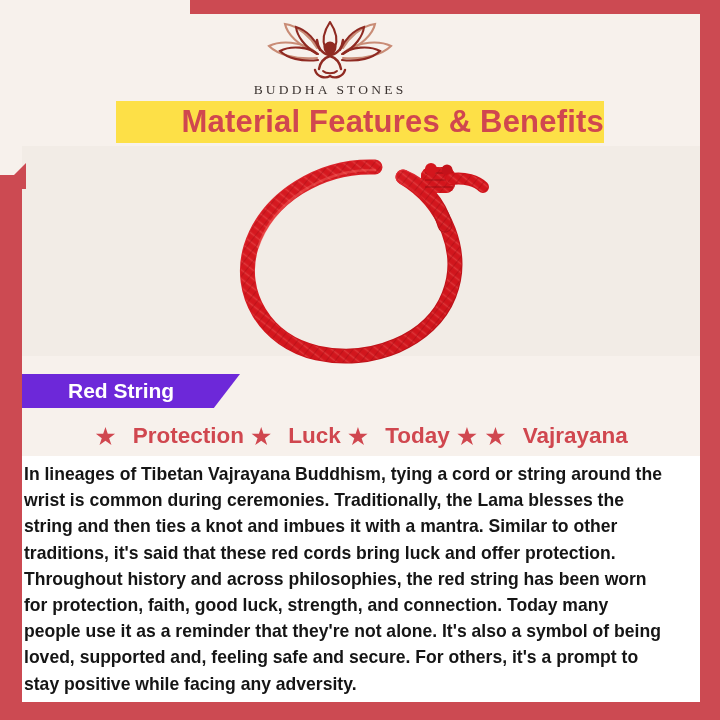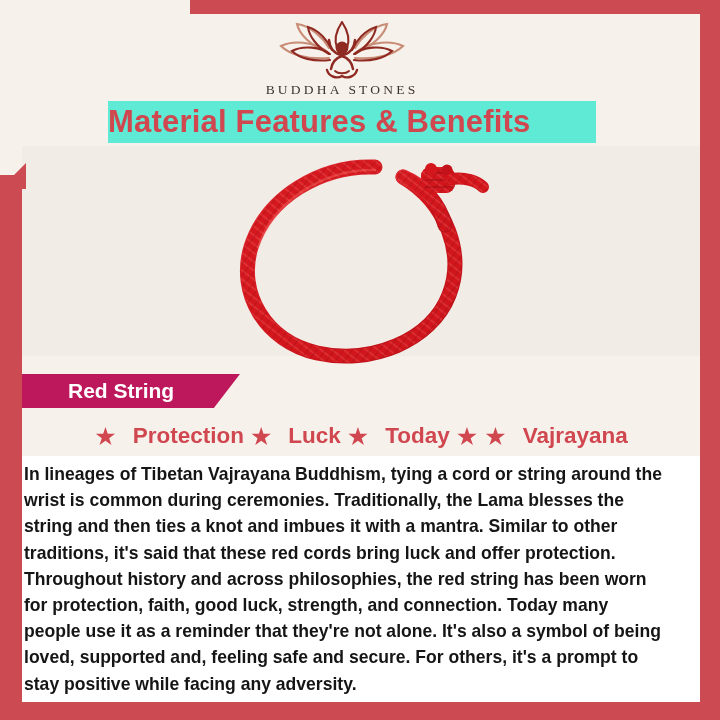--- a/index.html
+++ b/index.html
@@ -19,44 +19,44 @@
   .frame-left-notch{position:absolute;left:0;top:163px;width:26px;height:26px;background:#cc4a52;
      clip-path:polygon(0 100%,100% 0,100% 100%);}
 
   
   .panel-upper{position:absolute;left:22px;top:14px;width:678px;height:132px;background:#f7f1ec;}
   .panel-photo{position:absolute;left:22px;top:146px;width:678px;height:210px;background:#f2ece6;}
   .panel-band{position:absolute;left:22px;top:356px;width:678px;height:100px;background:#f7f1ec;}
   .panel-text{position:absolute;left:22px;top:456px;width:698px;height:246px;background:#ffffff;}
 
   
-  .logo-wrap{position:absolute;left:12px;top:18px;width:660px;text-align:center;}
+  .logo-wrap{position:absolute;left:0;top:18px;width:660px;text-align:center;}
   .logo-mark{display:block;margin:0 auto;}
   .logo-text{
     margin-top:2px;font-family:"Liberation Serif",serif;
     font-size:13.5px;letter-spacing:3.2px;color:#3b3330;font-weight:400;
   }
 
   
   .title-banner{
-    position:absolute;left:108px;top:101px;width:488px;height:42px;
-    background:#5eead4;display:flex;align-items:center;justify-content:flex-start;
+    position:absolute;left:116px;top:101px;width:488px;height:42px;
+    background:#fde047;display:flex;align-items:center;justify-content:flex-end;
   }
   .title-text{
     font-size:31px;font-weight:bold;color:#d0474f;letter-spacing:0.2px;
     font-family:"Liberation Sans",sans-serif;white-space:nowrap;
   }
 
   
   .bracelet{position:absolute;left:225px;top:155px;width:280px;height:210px;}
 
   
   .rs-banner{
     position:absolute;left:22px;top:374px;height:34px;width:218px;
-    background:#be185d;clip-path:polygon(0 0,100% 0,88% 100%,0 100%);
+    background:#6d28d9;clip-path:polygon(0 0,100% 0,88% 100%,0 100%);
     display:flex;align-items:center;
   }
   .rs-banner-text{
     color:#ffffff;font-size:21px;font-weight:bold;padding-left:46px;
     font-family:"Liberation Sans",sans-serif;white-space:nowrap;
   }
 
   
   .benefits{
     position:absolute;left:22px;top:419px;width:678px;height:34px;

